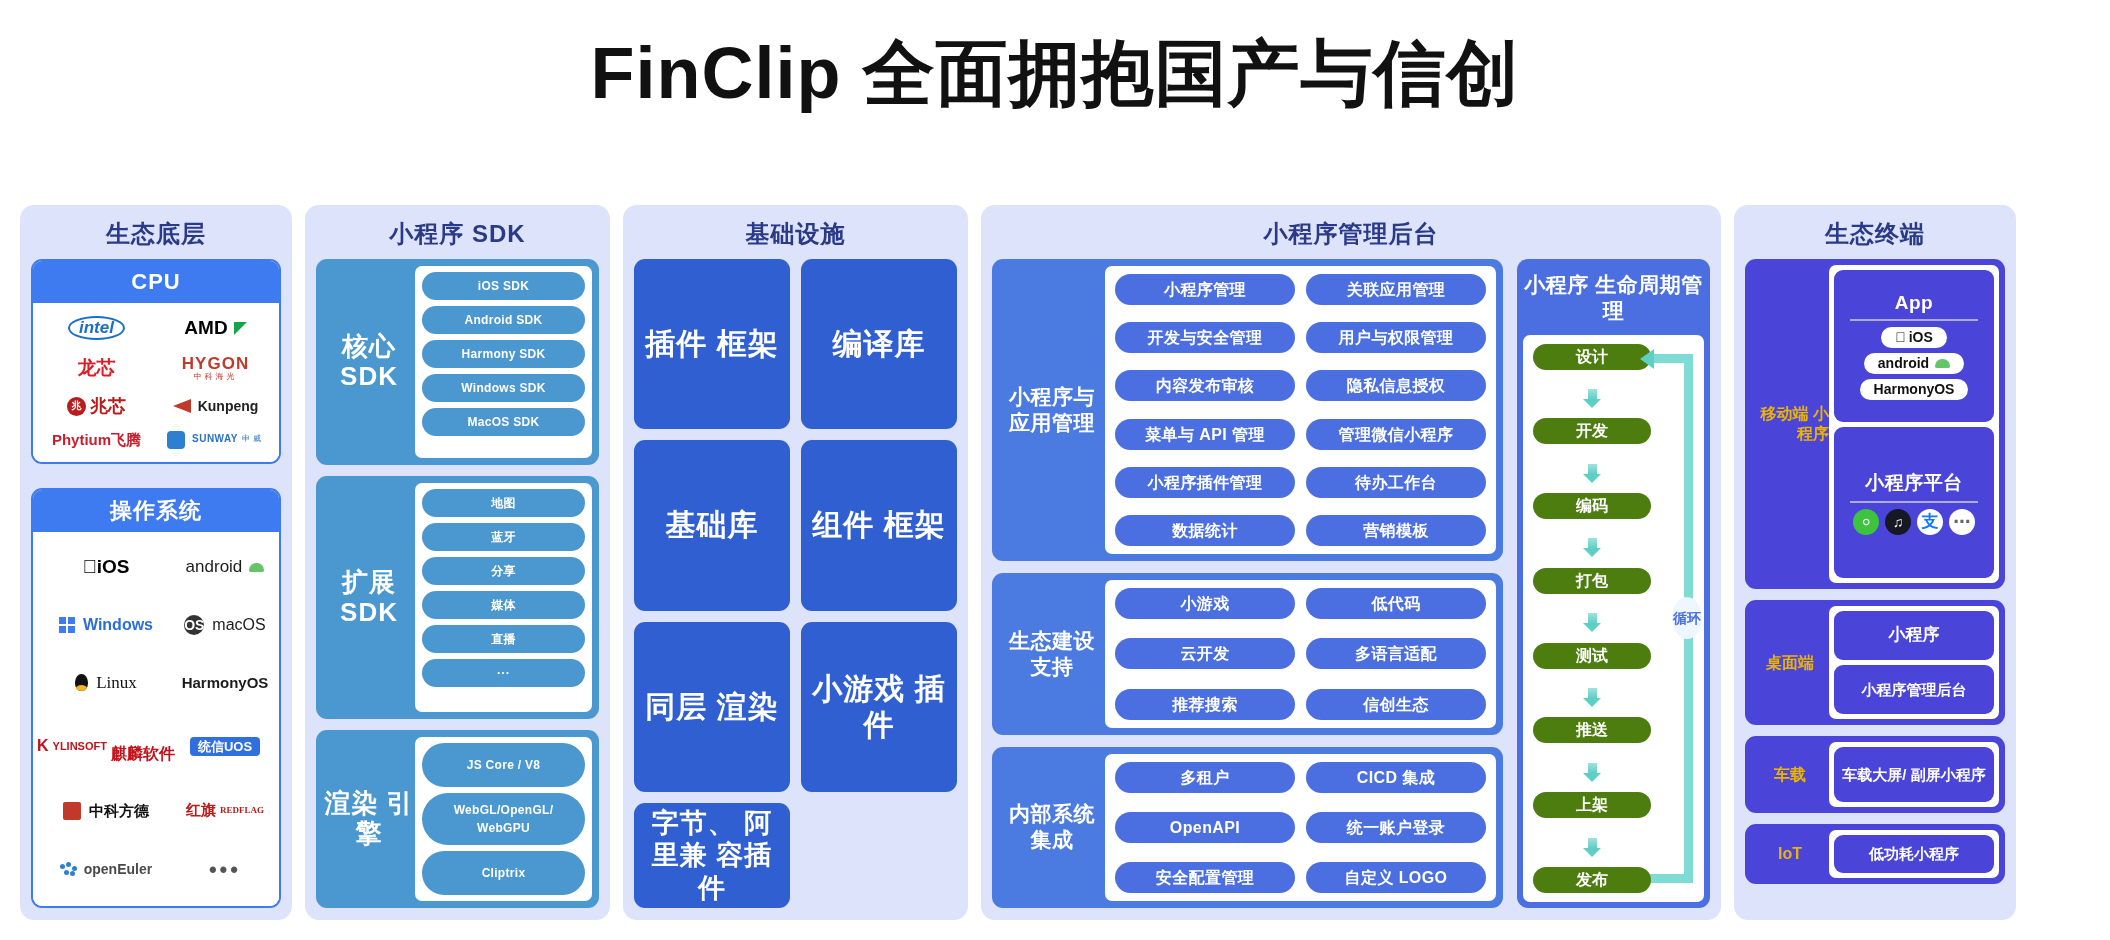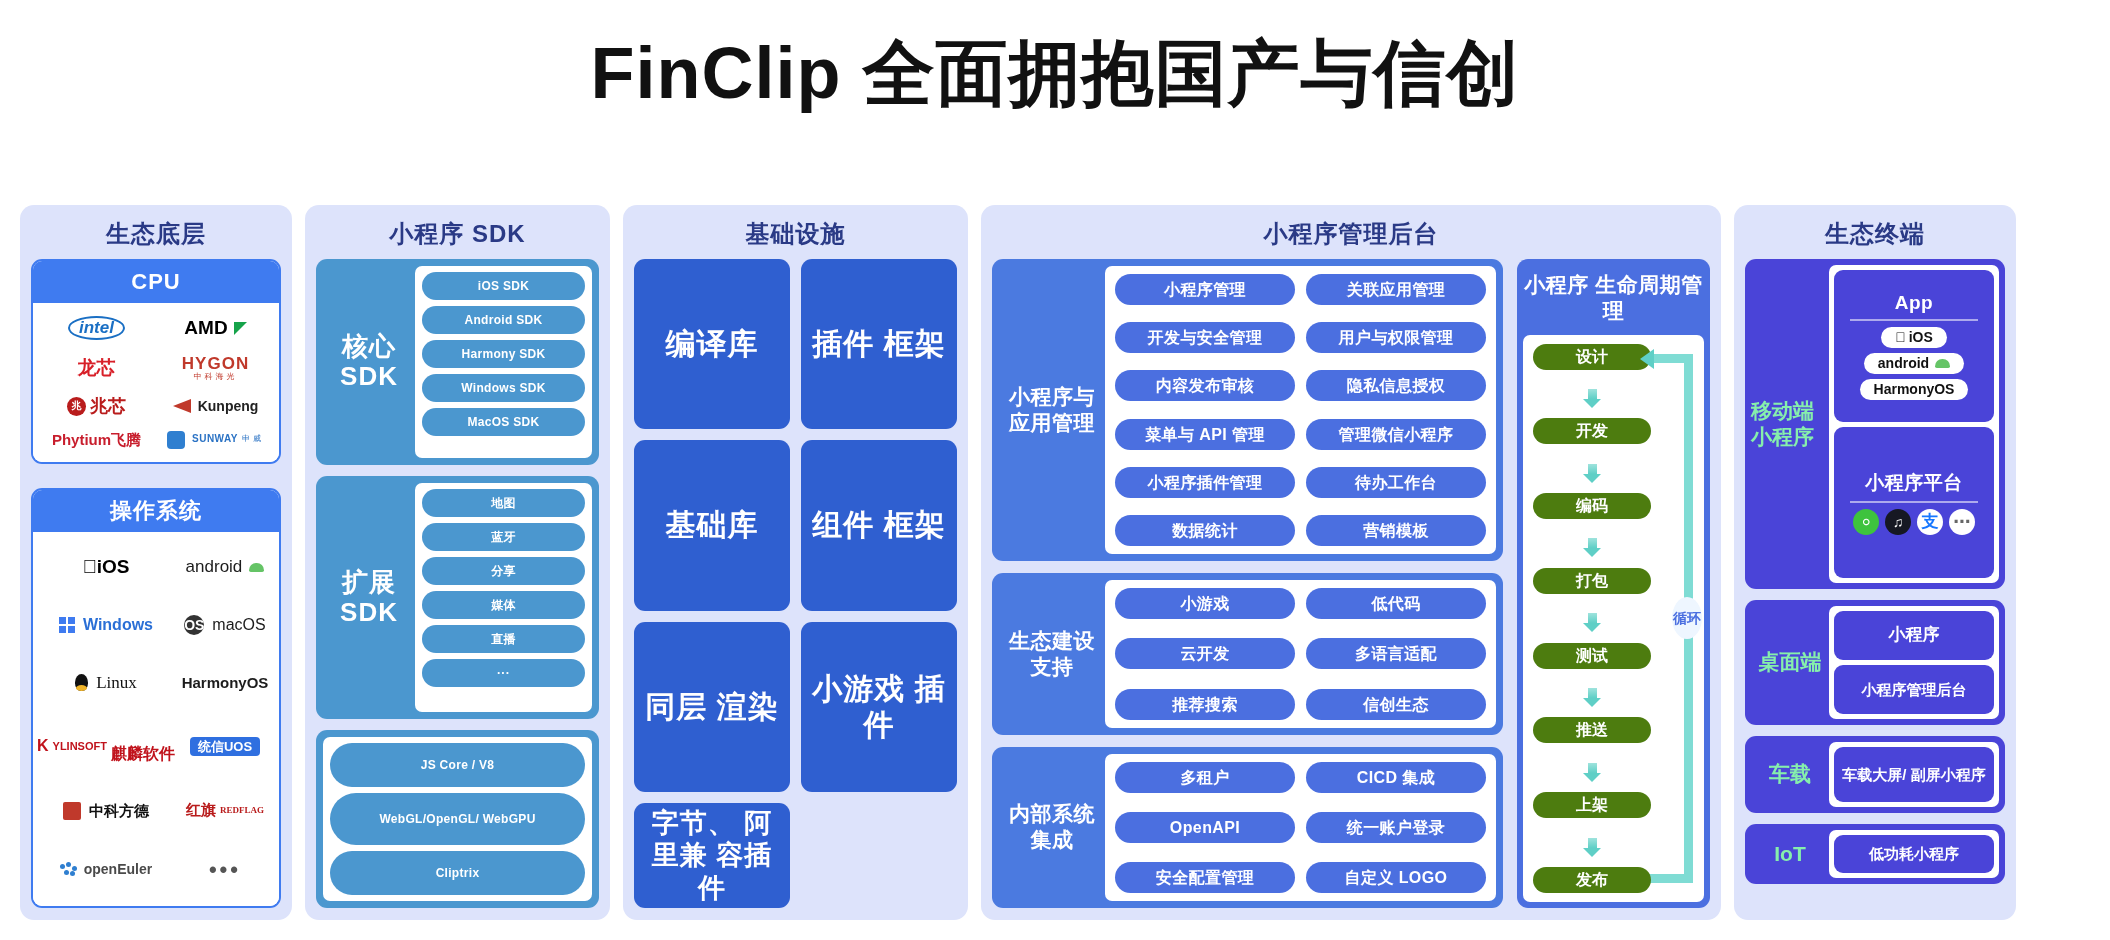--- a/index.html
+++ b/index.html
@@ -378,22 +378,22 @@
     display: flex;
     padding: 6px;
   }
   .term-block.mobile  { flex: 0 0 330px; }
   .term-block.desktop { flex: 0 0 125px; }
   .term-block.car     { flex: 0 0 77px; }
   .term-block.iot     { flex: 0 0 60px; }
   .term-label {
     width: 78px; flex: 0 0 78px;
     display: flex; align-items: center; justify-content: center;
-    color: #86efac; text-align: left;
-    font-size: 21px; font-weight: 800;
+    color: #eab308; text-align: right;
+    font-size: 16px; font-weight: 800;
     line-height: 1.25;
   }
   .term-items {
     flex: 1;
     background: #fff;
     border-radius: 7px;
     padding: 5px;
     display: flex; flex-direction: column; gap: 5px;
   }
   .term-card {
@@ -530,33 +530,34 @@
           <div class="pill-sdk">地图</div>
           <div class="pill-sdk">蓝牙</div>
           <div class="pill-sdk">分享</div>
           <div class="pill-sdk">媒体</div>
           <div class="pill-sdk">直播</div>
           <div class="pill-sdk">···</div>
         </div>
       </div>
 
       <div class="sdk-group" style="flex:1">
+        <div class="sdk-label">渲染 引擎</div>
         <div class="sdk-items">
           <div class="pill-sdk" style="flex:1;display:flex;align-items:center;justify-content:center">JS Core / V8</div>
           <div class="pill-sdk two" style="flex:1;display:flex;align-items:center;justify-content:center">WebGL/OpenGL/ WebGPU</div>
           <div class="pill-sdk" style="flex:1;display:flex;align-items:center;justify-content:center">Cliptrix</div>
         </div>
       </div>
     </div>
 
     <div class="panel col-infra">
       <div class="panel-title">基础设施</div>
       <div class="infra-grid">
+        <div class="infra-cell">插件 框架</div>
         <div class="infra-cell">编译库</div>
-        <div class="infra-cell">插件 框架</div>
         <div class="infra-cell">基础库</div>
         <div class="infra-cell">组件 框架</div>
         <div class="infra-cell">同层 渲染</div>
         <div class="infra-cell">小游戏 插件</div>
         <div class="infra-cell sm">字节、 阿里兼 容插件</div>
       </div>
     </div>
 
     <div class="panel col-admin">
       <div class="panel-title">小程序管理后台</div>

